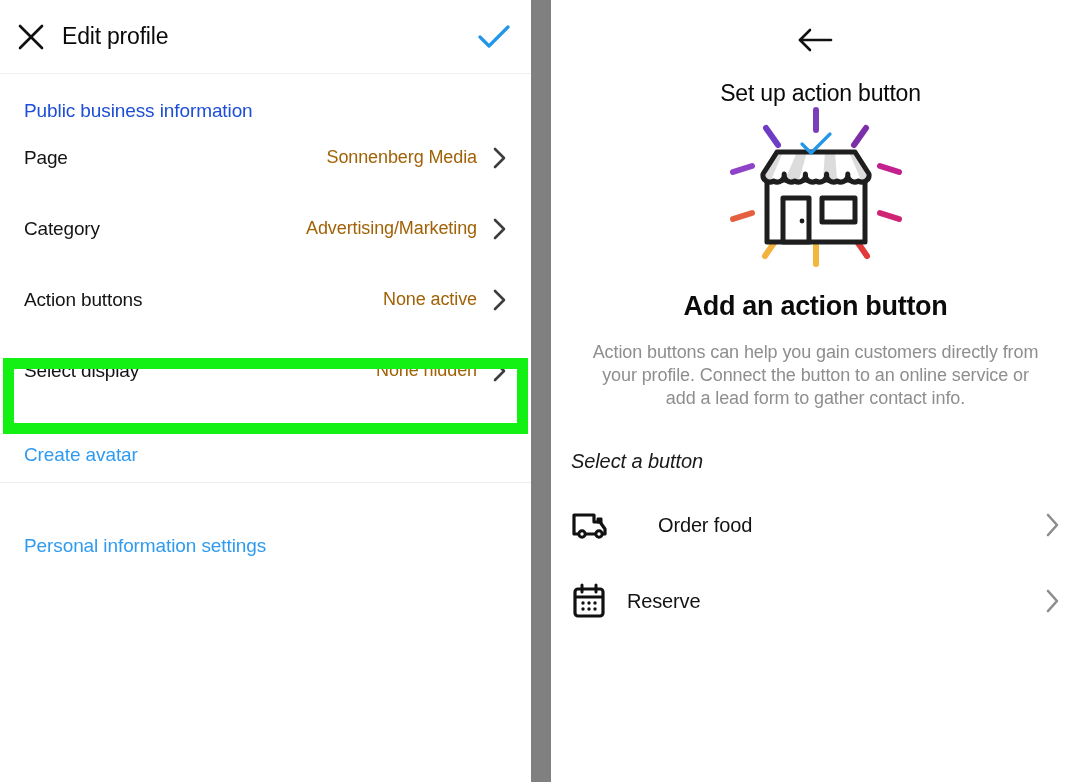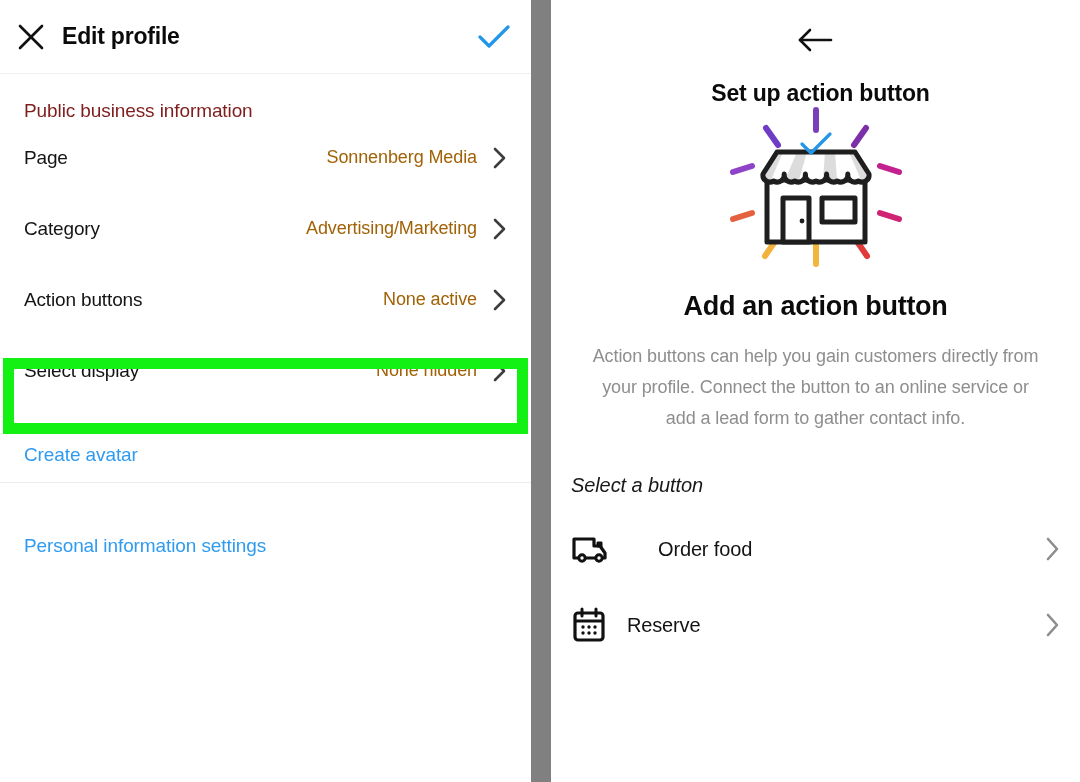--- a/index.html
+++ b/index.html
@@ -20,35 +20,35 @@
   .topbar {
     position: relative; height: 74px; width: 100%;
     display: flex; align-items: center;
     border-bottom: 1px solid #efefef;
   }
   .topbar .nav-icon {
     width: 62px; display: flex; align-items: center; justify-content: center;
     flex: 0 0 62px; cursor: pointer;
   }
   .topbar .title {
-    font-size: 23px; font-weight: bold; color: #0a0a0a;
+    font-size: 23px; font-weight: normal; color: #0a0a0a;
     letter-spacing: -0.2px; white-space: nowrap;
   }
   .topbar .spacer { flex: 1 1 auto; }
   .topbar .confirm-icon {
     width: 74px; display: flex; align-items: center; justify-content: center;
     flex: 0 0 74px; cursor: pointer;
   }
   .panel-right .topbar .nav-icon { flex: 0 0 80px; width: 80px; }
   .panel-right .topbar .title { margin-left: 10px; }
 
   
   .section-head {
     padding: 26px 24px 0 24px;
-    font-size: 19px; color: #7f1d1d; letter-spacing: -0.1px;
+    font-size: 19px; color: #1d4ed8; letter-spacing: -0.1px;
   }
   .row {
     position: relative;
     height: 71px;
     display: flex; align-items: center;
     padding: 0 24px;
     cursor: pointer;
   }
   .row .label { font-size: 19px; color: #141414; letter-spacing: -0.15px; }
   .row .grow { flex: 1 1 auto; }
@@ -79,21 +79,21 @@
   
   .hero { padding-top: 30px; text-align: center; }
   .hero-illus { display: flex; justify-content: center; }
   .hero-title {
     margin-top: 22px;
     font-size: 27px; font-weight: bold; color: #0b0b0b; letter-spacing: -0.3px;
   }
   .hero-desc {
     margin: 19px auto 0 auto;
     width: 448px;
-    font-size: 18px; line-height: 31px; color: #8e8e8e;
+    font-size: 18px; line-height: 23px; color: #8e8e8e;
     letter-spacing: -0.1px;
   }
   .select-head {
     margin-top: 40px; padding: 0 20px;
     font-size: 20px; color: #191919; letter-spacing: -0.1px; font-style: italic;
   }
   .opt-row {
     height: 76px; display: flex; align-items: center;
     padding: 0 20px; cursor: pointer;
   }

